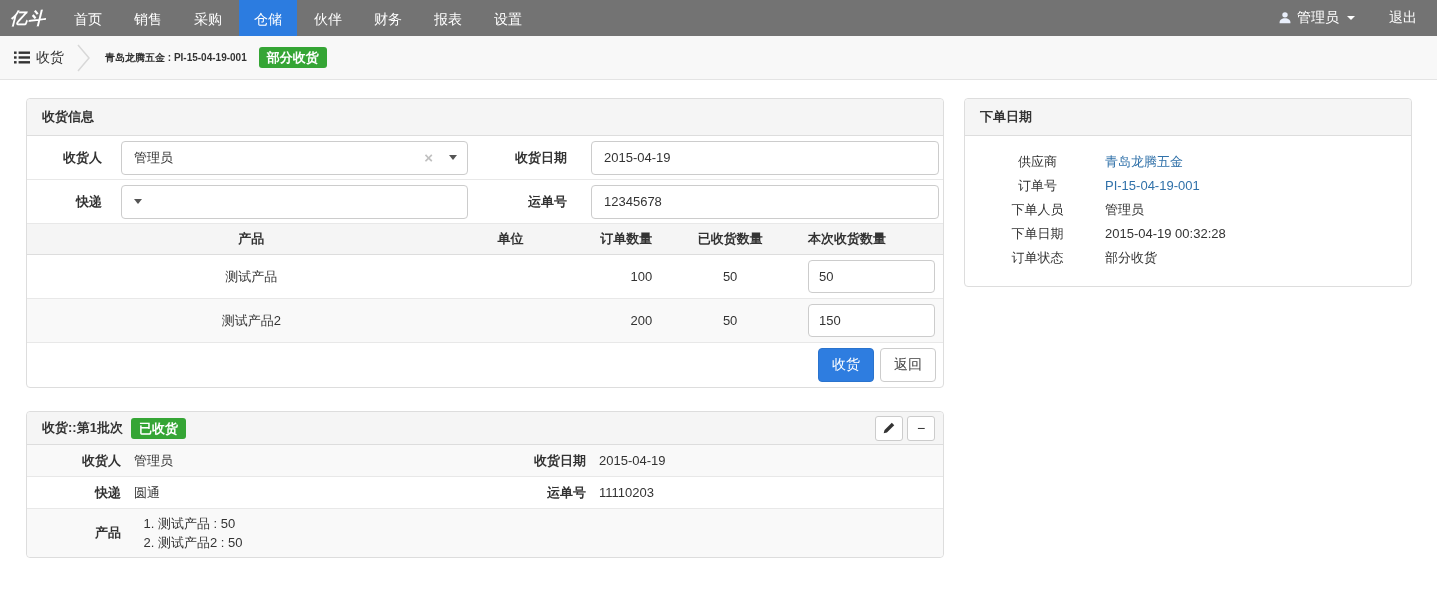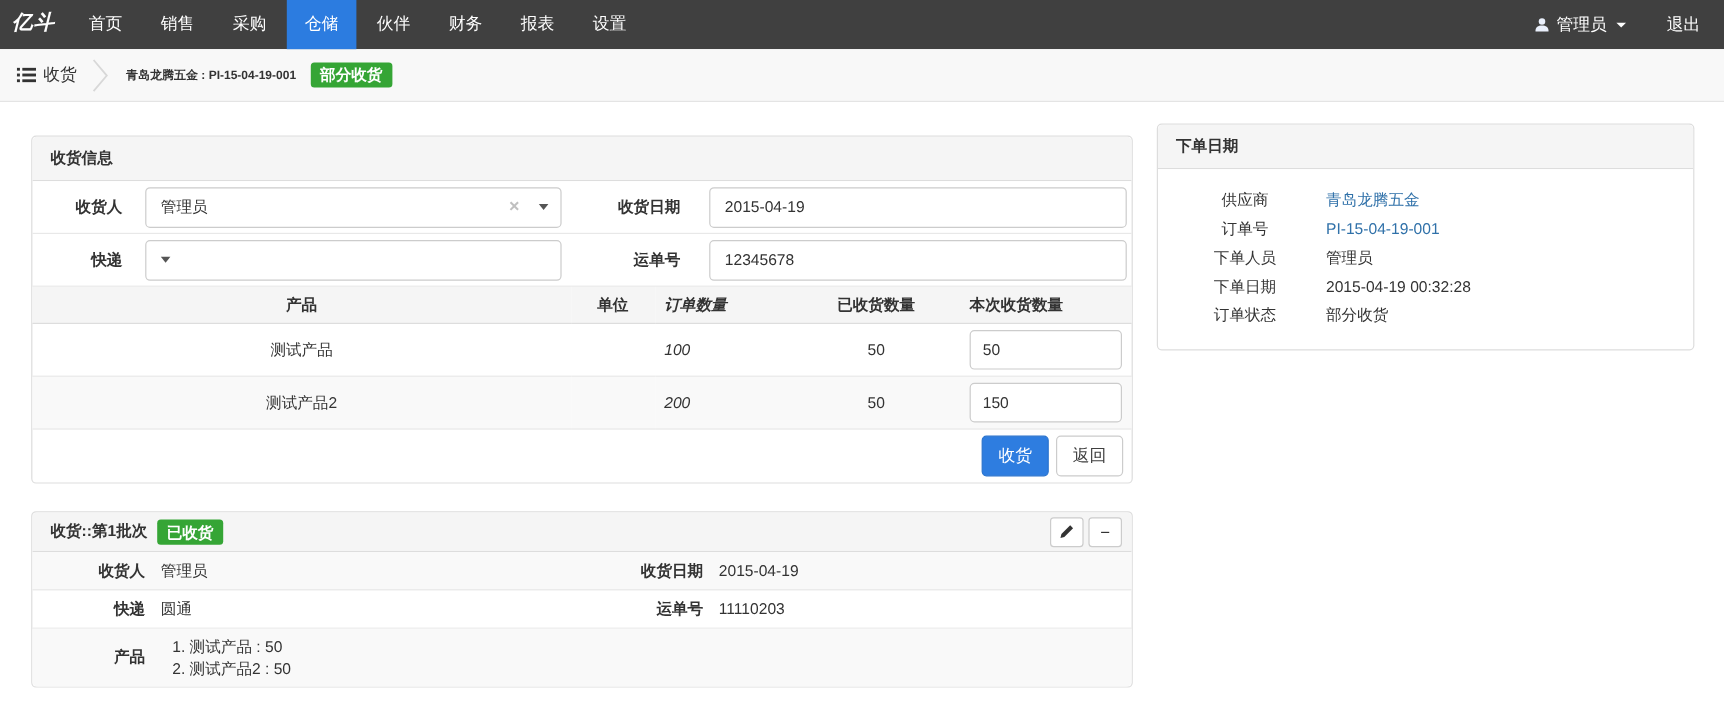--- a/index.html
+++ b/index.html
@@ -5,40 +5,40 @@
   * { box-sizing: border-box; }
   html,body { margin:0; padding:0; }
   body {
     width:1437px; height:597px;
     font-family:"Liberation Sans","DejaVu Sans",sans-serif;
     font-size:13px; color:#333; background:#fff; overflow:hidden;
   }
   a { text-decoration:none; }
 
   
-  .navbar { height:41px; background:#404040; display:flex; align-items:stretch; color:#fff; }
+  .navbar { height:36px; background:#737373; display:flex; align-items:stretch; color:#fff; }
   .brand { line-height:38px; padding:0 12px 0 10px; font-size:17px; font-weight:bold; font-style:italic; color:#fff; letter-spacing:1px; }
   .nav-items { display:flex; align-items:stretch; }
   .nav-item { line-height:38px; padding:0 15px; margin:0 1px; font-size:14px; color:#fff; cursor:pointer; }
   .nav-item.active { background:#2c7ce0; }
   .nav-right { margin-left:auto; display:flex; align-items:center; font-size:14px; padding-right:20px; }
   .user-menu { display:flex; align-items:center; gap:5px; cursor:pointer; margin-right:34px; }
   .caret-down { width:0; height:0; border-left:4px solid transparent; border-right:4px solid transparent; border-top:4px solid #fff; margin-left:3px; }
   .logout { color:#fff; cursor:pointer; }
 
   
   .breadcrumb-bar { height:44px; background:#f8f8f8; border-bottom:1px solid #e4e4e4; display:flex; align-items:center; padding:0 14px; }
   .bc-section { display:flex; align-items:center; gap:6px; font-size:14px; color:#333; cursor:pointer; }
   .bc-chevron { margin:0 14px 0 12px; display:flex; }
   .bc-title { font-weight:bold; font-size:10px; margin-right:12px; }
   .badge { display:inline-block; background:#35a535; color:#fff; font-weight:bold; font-size:13px; padding:3px 8px; border-radius:3px; line-height:15px; }
 
   
   .content { display:flex; gap:20px; padding:18px 25px 0 26px; align-items:flex-start; }
-  .left-col { width:918px; flex:none;margin-top:10px; }
+  .left-col { width:918px; flex:none; }
   .right-col { width:448px; flex:none; }
 
   .panel { border:1px solid #ddd; border-radius:4px; background:#fff; }
   .panel-heading { background:#f5f5f5; border-bottom:1px solid #ddd; padding:9px 15px; font-weight:bold; font-size:13px; border-radius:4px 4px 0 0; }
 
   
   .form-row { display:grid; grid-template-columns:75px 385px 80px 1fr; align-items:center; height:44px; border-bottom:1px solid #e8e8e8; }
   .form-label { text-align:right; font-weight:bold; }
   .select-widget { margin-left:19px; width:347px; height:34px; border:1px solid #ccc; border-radius:4px; background:#fff; display:flex; align-items:center; padding:0 10px 0 12px; cursor:pointer; }
   .select-value { flex:1; }
@@ -46,21 +46,21 @@
   .sel-caret { width:0; height:0; border-left:4px solid transparent; border-right:4px solid transparent; border-top:5px solid #555; }
   .field2 { padding-left:24px; }
   .text-input { width:348px; height:34px; border:1px solid #ccc; border-radius:4px; padding:0 12px; font-size:13px; color:#333; font-family:inherit; outline:none; }
 
   table.products { width:100%; border-collapse:collapse; }
   table.products th { background:#f5f5f5; font-weight:bold; padding:6px 8px; font-size:13px; border-bottom:1px solid #ddd; }
   table.products td { padding:4px 8px; height:44px; vertical-align:middle; border-bottom:1px solid #e8e8e8; }
   table.products tbody tr:nth-child(even) { background:#f9f9f9; }
   .col-product { width:450px; text-align:center; }
   .col-unit { width:70px; text-align:center; }
-  .col-ordered { width:115px; text-align:left;font-style:italic; }
+  .col-ordered { width:115px; text-align:right; }
   .col-received { width:140px; text-align:center; }
   .col-qty { width:143px; text-align:left; }
   .qty-input { width:127px; height:33px; border:1px solid #ccc; border-radius:4px; padding:0 10px; font-size:13px; color:#333; font-family:inherit; outline:none; }
 
   .btn-row { display:flex; justify-content:flex-end; gap:6px; padding:5px 7px; height:44px; align-items:center; }
   .btn { height:34px; padding:0 13px; border-radius:4px; font-size:14px; cursor:pointer; font-family:inherit; }
   .btn-primary { background:#2e7de0; border:1px solid #2a73cd; color:#fff; }
   .btn-default { background:#fff; border:1px solid #ccc; color:#404040; }
 
   

